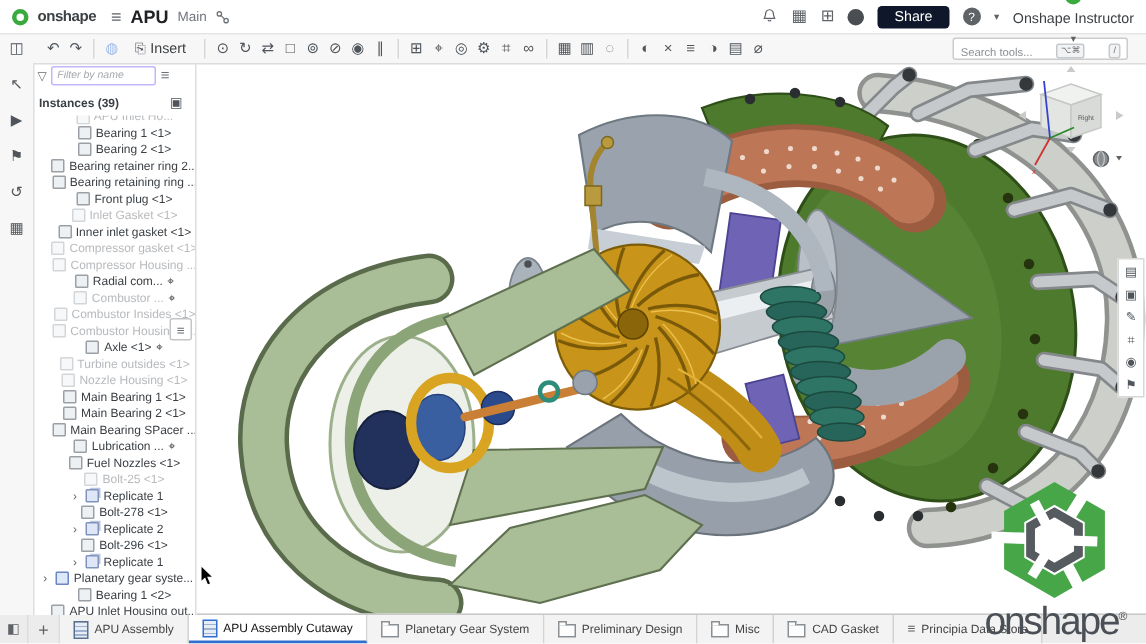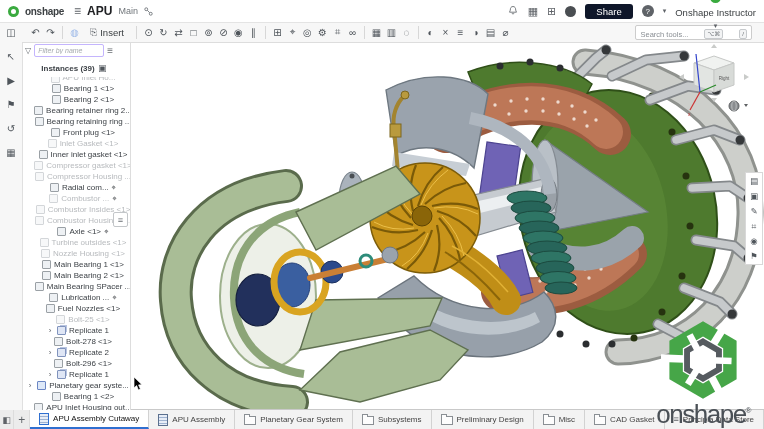--- a/index.html
+++ b/index.html
@@ -40,21 +40,21 @@
   .rail .ti{width:16px;height:15px;font-size:10px;}
   
   .sidebar{position:absolute;top:42px;left:22px;width:108px;bottom:19px;background:#fff;border-right:1px solid #ddd;
            overflow:hidden;z-index:12;}
   .filter-row{display:flex;align-items:center;gap:3px;padding:2px 3px;}
   .funnel{font-size:8px;color:#6a6f74;}
   .filter-input{width:62px;height:11px;border:1px solid #c4b5fd;border-radius:2px;font-size:7px;
                 font-style:italic;padding:0 3px;color:#555;}
   .filter-input::placeholder{color:#a4a9ad;font-style:italic;}
   .menu-ic{font-size:10px;color:#6a6f74;}
-  .inst-header{display:flex;align-items:center;justify-content:center;padding:1px 5px 1px 4px;
+  .inst-header{display:flex;align-items:center;justify-content:space-between;padding:1px 5px 1px 4px;
                font-size:8px;font-weight:700;color:#3a3f44;}
   .inst-header .ti{font-size:9px;}
   .inst-list{position:relative;}
   .inst-row{height:11px;line-height:11px;display:flex;align-items:center;gap:3px;padding-left:3px;
             white-space:nowrap;overflow:hidden;font-size:8px;color:#3a3f44;justify-content:center;}
   .inst-row .tw{width:8px;font-size:8px;color:#5f6368;flex:none;text-align:center;}
   .inst-row.partial{height:6px;align-items:flex-end;overflow:hidden;}
   .inst-row.hid{color:#b7babd;}
   .pi{width:7px;height:7px;border:1px solid #9aa0a5;background:#eef1f4;border-radius:1px;flex:none;}
   .hid .pi{border-color:#d3d6d9;background:#f7f8f9;}
@@ -617,35 +617,31 @@
 <div class="cursor">
   <svg width="12" height="14" viewBox="0 0 12 14">
     <path d="M1,0 L1,11 L3.6,8.6 L5.4,13 L7.4,12.1 L5.6,7.9 L9,7.7 Z" fill="#000" stroke="#fff" stroke-width="0.7"></path>
   </svg>
 </div>
 
 <div class="tabbar">
   <span class="tb-lead">◧</span>
   <span class="tb-plus">+</span>
   <span id="tabs" style="display:flex;align-items:stretch;">
+      <span class="tab">
+        <span class="ticon-doc"></span>
+        <span>APU Assembly</span>
+      </span>
       <span class="tab active">
         <span class="ticon-doc"></span>
         <span>APU Assembly Cutaway</span>
       </span>
       <span class="tab">
-        <span class="ticon-doc"></span>
-        <span>APU Assembly</span>
-      </span>
-      <span class="tab">
         <span class="ticon-folder"></span>
         <span>Planetary Gear System</span>
-      </span>
-      <span class="tab">
-        <span class="ticon-folder"></span>
-        <span>Subsystems</span>
       </span>
       <span class="tab">
         <span class="ticon-folder"></span>
         <span>Preliminary Design</span>
       </span>
       <span class="tab">
         <span class="ticon-folder"></span>
         <span>Misc</span>
       </span>
       <span class="tab">

